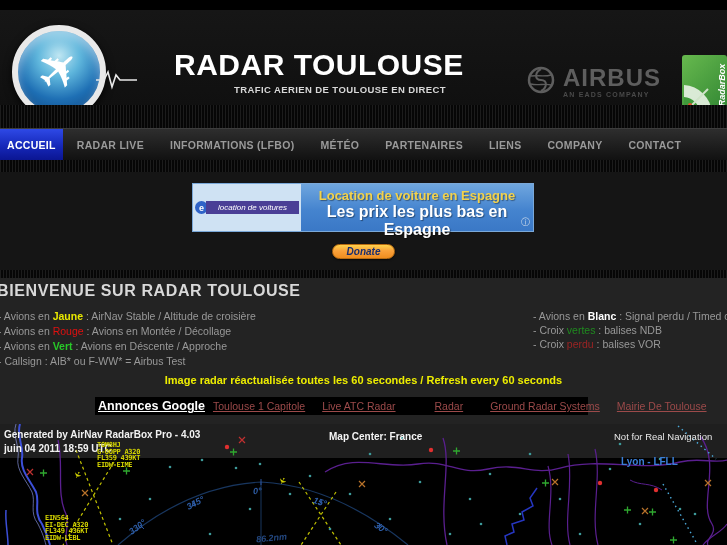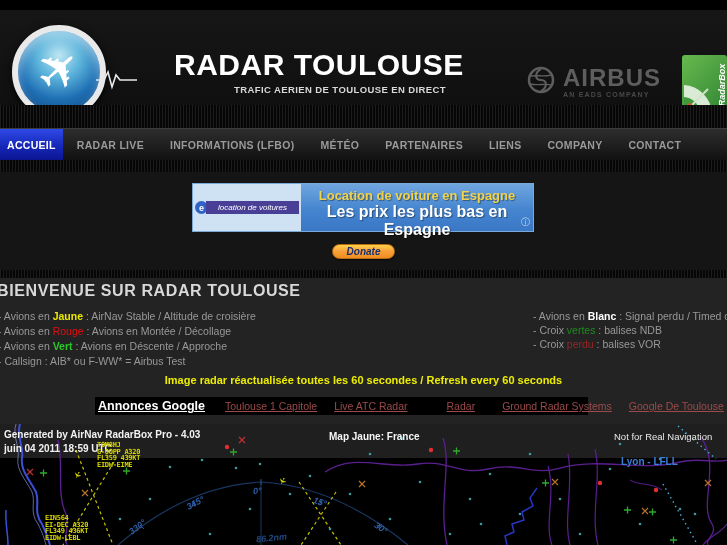--- a/index.html
+++ b/index.html
@@ -59,21 +59,21 @@
         color:#d9d9d9;letter-spacing:.6px;white-space:nowrap;}
   .legend-left{position:absolute;left:-2px;top:31px;font-size:10.5px;color:#989898;line-height:15px;white-space:nowrap;}
   .legend-right{position:absolute;left:533px;top:31px;font-size:10.5px;color:#989898;line-height:14px;white-space:nowrap;}
   .c-jaune{color:#e8e800;font-weight:bold;} .c-rouge{color:#e01010;}
   .c-vert{color:#28c828;font-weight:bold;} .c-blanc{color:#fff;font-weight:bold;}
   .c-vertes{color:#1f8b1f;margin-top:28px;} .c-rouges{color:#9c2424;}
   .refresh{position:absolute;left:0;top:96px;width:727px;text-align:center;font-size:11px;
         font-weight:bold;color:#eded00;}
   .adsbar{position:absolute;left:95px;top:119px;width:493px;height:18px;background:#000;
         display:flex;align-items:center;white-space:nowrap;}
-  .ads-title{font-size:12.5px;font-weight:bold;color:#fff;text-decoration:underline;margin:0 20px 0 3px;}
+  .ads-title{font-size:12.5px;font-weight:bold;color:#fff;text-decoration:underline;margin:0 8px 0 3px;}
   .adsbar a{font-size:10.5px;color:#9c4a4a;text-decoration:underline;margin-right:17px;}
   .adsbar a:nth-child(4){margin-left:22px;margin-right:27px;}
   
   .map{position:absolute;left:0;top:424px;width:727px;height:121px;background:#000;overflow:hidden;}
   .map-band{position:absolute;left:0;top:0;width:727px;height:34px;background:#1f1f1f;}
   .map svg{position:absolute;left:0;top:0;}
   .m-gen{position:absolute;left:4px;top:5px;font-size:10px;font-weight:600;color:#f2f2f2;}
   .m-date{position:absolute;left:4px;top:19px;font-size:10px;font-weight:600;color:#f2f2f2;}
   .m-center{position:absolute;left:329px;top:7px;font-size:10px;font-weight:bold;color:#f5f5f5;}
   .m-disc{position:absolute;left:614px;top:7px;font-size:9.5px;color:#e8e8e8;}
@@ -176,21 +176,21 @@
       <div><span>- Croix </span><span class="c-vertes">vertes</span><span> : balises NDB</span></div>
       <div><span>- Croix </span><span class="c-rouges">perdu</span><span> : balises VOR</span></div>
     </div>
     <div class="refresh">Image radar réactualisée toutes les 60 secondes / Refresh every 60 seconds</div>
     <div class="adsbar">
       <span class="ads-title">Annonces Google</span>
       <a href="#">Toulouse 1 Capitole</a>
       <a href="#">Live ATC Radar</a>
       <a href="#">Radar</a>
       <a href="#">Ground Radar Systems</a>
-      <a href="#">Google De Toulouse</a>
+      <a href="#">Mairie De Toulouse</a>
     </div>
   </div>
 
   <div class="map">
     <div class="map-band"></div>
     <svg width="727" height="121" viewBox="0 0 727 121">
 
       <path d="M20,0 C16,12 24,22 22,34 C20,46 30,56 36,68 C40,78 33,88 42,100 C47,110 48,114 50,121" fill="none" stroke="#3c4fd8" stroke-width="2"></path>
       <path d="M16,0 C12,12 20,22 18,34 C16,46 26,56 32,68 C36,78 29,88 38,100 C43,110 44,114 46,121" fill="none" stroke="#8f9bea" stroke-width="1" opacity=".65"></path>
       <path d="M6,86 C5,98 8,110 8,121" fill="none" stroke="#3c4fd8" stroke-width="1.5"></path>
@@ -284,21 +284,21 @@
         <circle cx="660" cy="35" r="1.3"></circle>
           <circle cx="695" cy="90" r="1.3"></circle>
           <circle cx="370" cy="30" r="1.3"></circle>
         <circle cx="290" cy="70" r="1.3"></circle>
           <circle cx="402" cy="14" r="1.3"></circle>
           <circle cx="481" cy="100" r="1.3"></circle>
       </g>
     </svg>
     <div class="m-gen">Generated by AirNav RadarBox Pro - 4.03</div>
     <div class="m-date">juin 04 2011 18:59 UTC</div>
-    <div class="m-center">Map Jaune: France</div>
+    <div class="m-center">Map Center: France</div>
     <div class="m-disc">Not for Real Navigation</div>
     <div class="ac ac1">
       <div>TOM8HJ</div>
       <div>G-OOPP A320</div>
       <div>FL359 439KT</div>
       <div>EIDW-EIME</div>
     </div>
     <div class="ac ac2">
       <div>EIN564</div>
       <div>EI-DEC A320</div>

